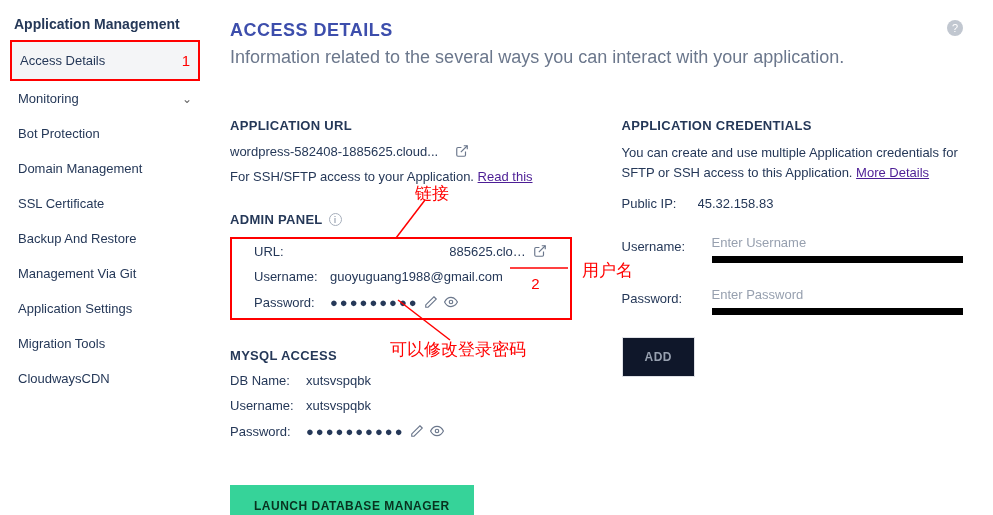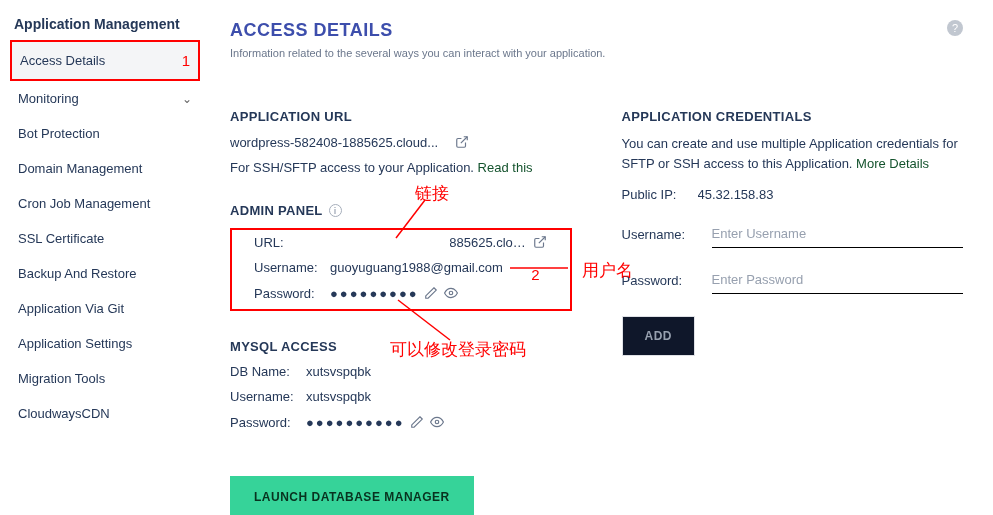--- a/index.html
+++ b/index.html
@@ -8,41 +8,41 @@
 .sidebar { width: 200px; flex-shrink: 0; padding: 10px 0 10px 10px; }
 .sidebar-title { font-size: 14px; font-weight: 700; color: #253858; padding: 6px 4px 8px; }
 .side-item { display: flex; align-items: center; justify-content: space-between; padding: 10px 8px; font-size: 13px; color: #253858; cursor: pointer; }
 .side-item.active { background: #f4f5f7; }
 .side-item .chev { font-size: 12px; color: #666; }
 .hl-red { border: 2px solid #ff0000; position: relative; }
 .red-num { color: #ff0000; font-size: 15px; font-weight: 500; padding-left: 18px; }
 .main { flex: 1; padding: 20px 30px 40px; overflow: auto; position: relative; }
 .main-head { display: flex; align-items: flex-start; justify-content: space-between; }
 .main-title { font-size: 18px; font-weight: 600; color: #3d4eac; letter-spacing: 0.5px; }
-.main-sub { font-size: 11px; color: #6b778c; margin-top: 6px; }
+.main-sub { font-size: 18px; color: #6b778c; margin-top: 6px; }
 .help-icon { width: 16px; height: 16px; border-radius: 50%; background: #c1c7d0; color: #fff; font-size: 11px; display: inline-flex; align-items: center; justify-content: center; }
 .cols { display: flex; gap: 50px; margin-top: 50px; }
 .col { flex: 1; min-width: 0; }
 .sec-title { font-size: 13px; font-weight: 700; color: #253858; letter-spacing: 0.3px; margin-bottom: 10px; display: flex; align-items: center; gap: 6px; }
 .sec-title .info { width: 13px; height: 13px; border: 1px solid #a5adba; border-radius: 50%; font-size: 9px; color: #a5adba; display: inline-flex; align-items: center; justify-content: center; }
 .sec { margin-bottom: 28px; }
 .line { display: flex; align-items: center; gap: 4px; font-size: 13px; color: #253858; margin-bottom: 10px; }
 .line .lbl { width: 72px; flex-shrink: 0; color: #253858; }
 .line .val { flex: 1; color: #253858; white-space: nowrap; overflow: hidden; text-overflow: ellipsis; }
 .line .trunc { max-width: 220px; }
 .masked-val { letter-spacing: 2px; }
 .ext-icon { width: 14px; height: 14px; color: #6b778c; flex-shrink: 0; }
 .icon-btn { width: 16px; height: 16px; color: #6b778c; cursor: pointer; flex-shrink: 0; display: inline-flex; align-items: center; justify-content: center; }
-a.inline-link { color: #14532d; font-weight: 500; }
+a.inline-link { color: #4c1d95; text-decoration: underline; font-weight: 500; }
 .note { font-size: 13px; color: #253858; margin-top: 8px; }
 .hl-box { border: 2px solid #ff0000; padding: 4px 22px 6px; position: relative; }
 .launch-btn { margin-top: 18px; background: #36d399; color: #08321f; border: none; padding: 14px 24px; font-size: 12px; font-weight: 700; letter-spacing: 0.5px; cursor: pointer; }
 .field-row { display: flex; align-items: center; gap: 18px; margin-bottom: 18px; }
 .field-row .flbl { width: 72px; font-size: 13px; color: #253858; }
-.field-row input { flex: 1; border: none; border-bottom: 1px solid #000000; padding: 6px 0; font-size: 13px; color: #8b5cf6; outline: none; }
+.field-row input { flex: 1; border: none; border-bottom: 7px solid #000000; padding: 6px 0; font-size: 13px; color: #8b5cf6; outline: none; }
 .field-row input::placeholder { color: #97a0af; }
 .right-note { font-size: 13px; color: #253858; line-height: 1.5; margin-bottom: 14px; }
 .add-btn { border: 1px solid #dfe1e6; background: #0f172a; color: #97a0af; padding: 12px 22px; font-size: 12px; font-weight: 600; letter-spacing: 0.5px; cursor: pointer; margin-top: 4px; }
 
 .ann { position: absolute; color: #ff0000; font-family: "SimSun","STSong",serif; font-size: 17px; pointer-events: none; }
 svg.ann-line { position: absolute; pointer-events: none; }
 </style>
 </head>
 <body>
 
@@ -58,30 +58,27 @@
       <span>Monitoring</span>
       <span class="chev">⌄</span>
     </div>
     <div class="side-item">
         <span>Bot Protection</span>
       </div>
     <div class="side-item">
         <span>Domain Management</span>
       </div>
     <div class="side-item">
-        <span>Cron Job Management</span>
-      </div>
-    <div class="side-item">
         <span>SSL Certificate</span>
       </div>
     <div class="side-item">
         <span>Backup And Restore</span>
       </div>
     <div class="side-item">
-        <span>Application Via Git</span>
+        <span>Management Via Git</span>
       </div>
     <div class="side-item">
         <span>Application Settings</span>
       </div>
     <div class="side-item">
         <span>Migration Tools</span>
       </div>
     <div class="side-item">
         <span>CloudwaysCDN</span>
       </div>

